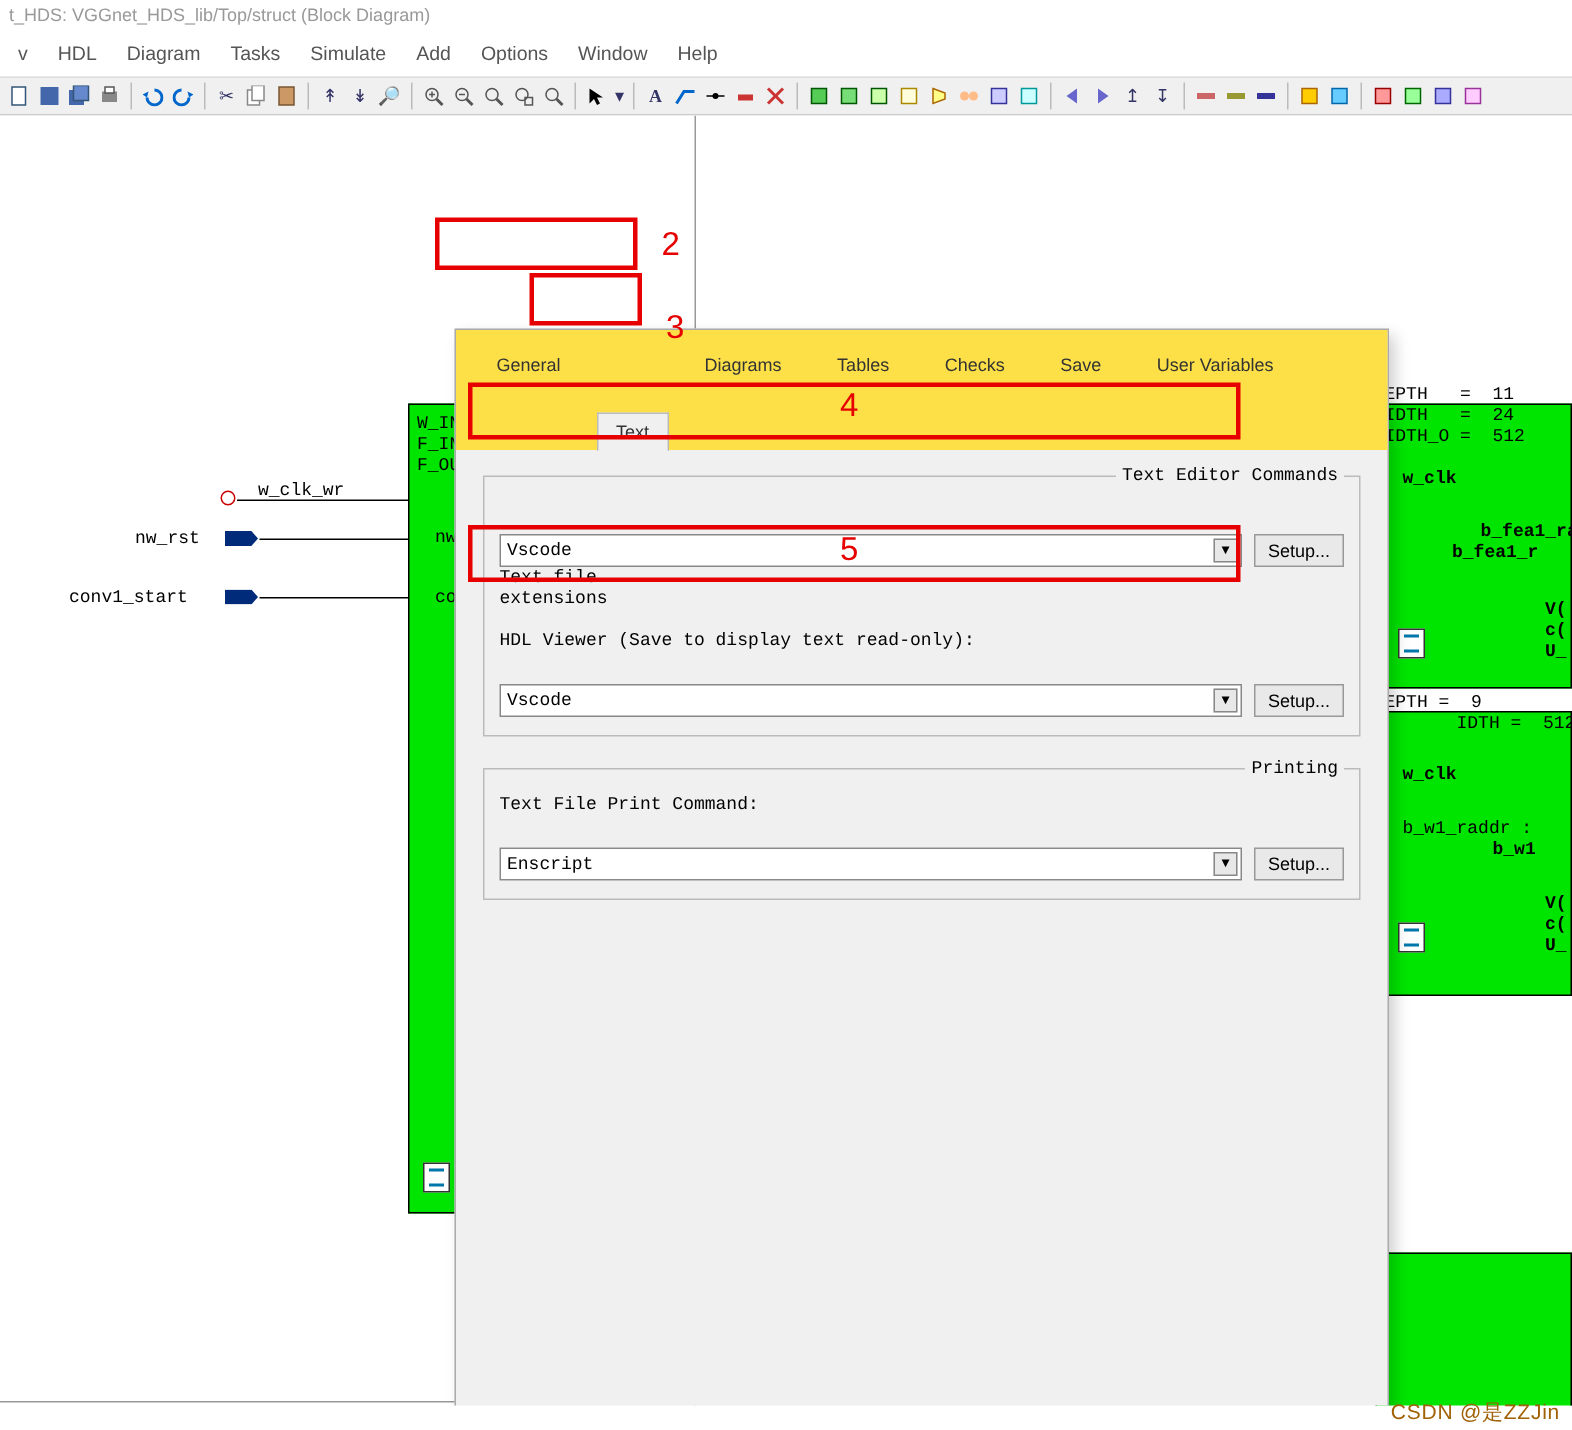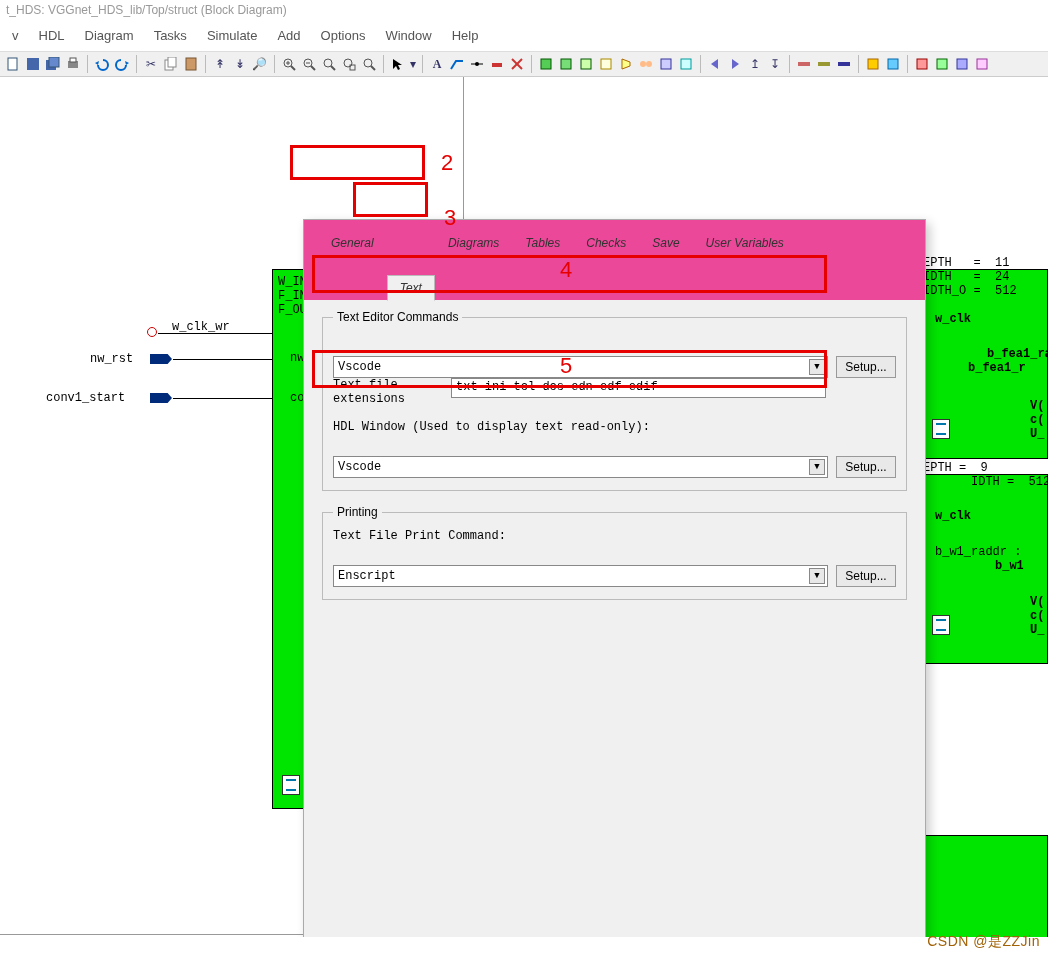--- a/index.html
+++ b/index.html
@@ -113,26 +113,25 @@
     padding:6px 10px;
     color:#555;
     font-size:13px;
     display:flex;align-items:center;
     border-bottom:1px solid #eee;
   }
   .dlg-title .icon{width:16px;height:16px;background:#000;margin-right:8px;display:inline-block;border-radius:2px;box-shadow:inset 0 0 0 2px #fff;}
   .dlg-close{margin-left:auto;color:#888;font-size:16px;cursor:pointer;}
   .dlg-tabs{
     display:flex;
-    background:#ec4899;
+    background:#fde047;
     padding:10px 14px 0 14px;
-    gap:0px;
+    gap:11px;
     font-size:12px;
     color:#333;
-    font-style:italic;
   }
   .dlg-tab{
     padding:5px 12px;
     border:1px solid transparent;
     border-bottom:none;
   }
   .dlg-tab.active{
     background:#f0f0f0;
     border-color:#bbb;
     border-bottom:1px solid #f0f0f0;
@@ -146,23 +145,24 @@
     font-size:12px;
     color:#000;
     position:relative;
   }
   fieldset.group{
     border:1px solid #bbb;
     margin:0 0 14px 0;
     padding:10px 10px 12px 10px;
   }
   fieldset.group legend{
-    font-family: Liberation Sans, sans-serif;
+    font-family: Liberation Mono, monospace;
     font-size:12px;
     padding:0 4px;
+    text-align:right;
   }
   .glabel{
     margin-bottom:6px;
   }
   .row{display:flex;align-items:flex-end;gap:8px;margin-top:22px;}
   .combo{
     flex:none;
     width:495px;
     height:22px;
     background:#fff;
@@ -498,23 +498,22 @@
         <div class="row">
           <div class="combo">
             <span>Vscode</span>
             <span class="arrow">▼</span>
           </div>
           <div class="btn">Setup...</div>
         </div>
         <div class="row" style="align-items:flex-start;margin-top:0">
           <div style="width:110px;white-space:pre">Text file
 extensions</div>
-          <div class="textbox">txt ini tcl dcs edn edf edif</div>
         </div>
-        <div class="glabel" style="margin-top:14px">HDL Window (Used to display text read-only):</div>
+        <div class="glabel" style="margin-top:14px">HDL Viewer (Save to display text read-only):</div>
         <div class="row">
           <div class="combo">
             <span>Vscode</span>
             <span class="arrow">▼</span>
           </div>
           <div class="btn">Setup...</div>
         </div>
       </fieldset>
 
       <fieldset class="group">

